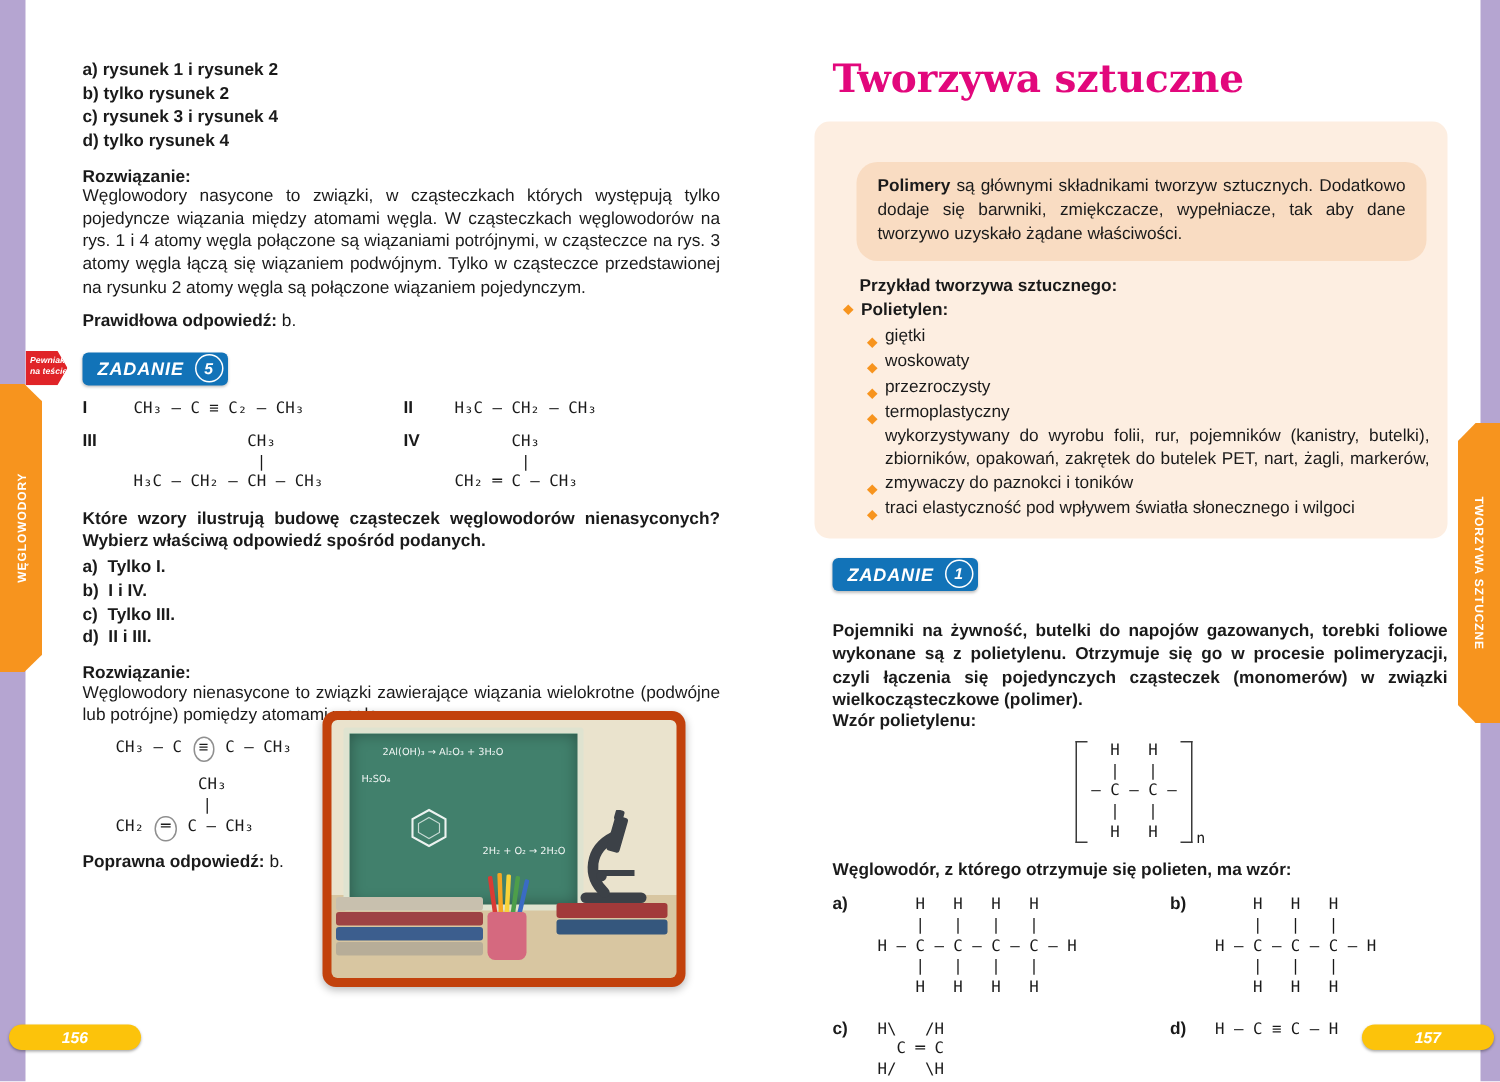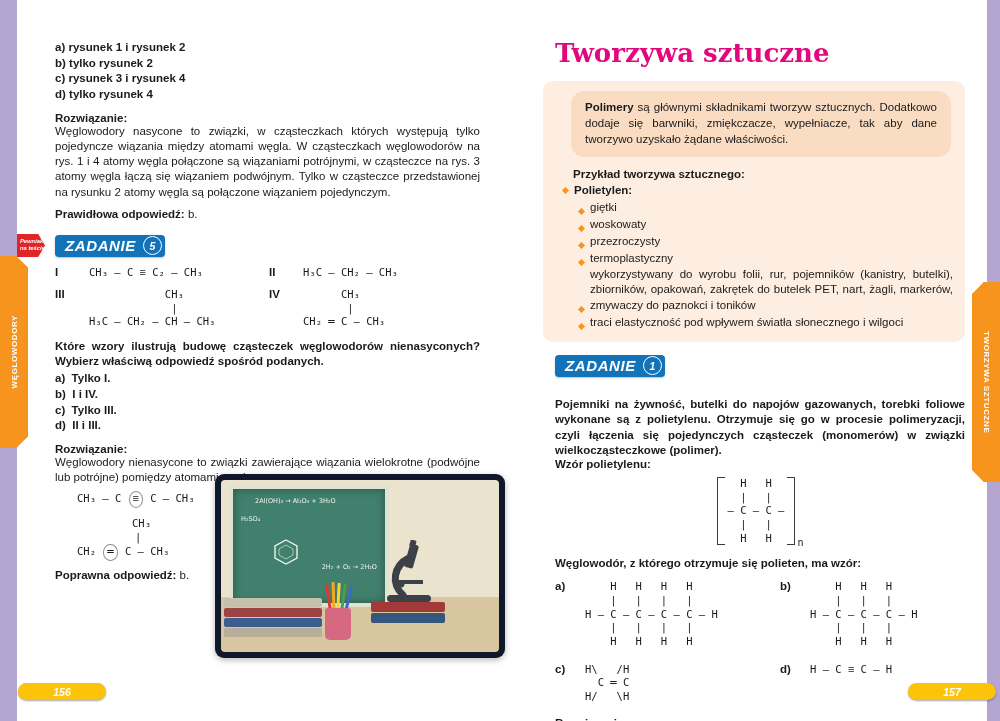--- a/index.html
+++ b/index.html
@@ -16,70 +16,70 @@
   .strip.r{right:0;width:13px;}
   .side-tab{position:absolute;background:#f7941e;display:flex;align-items:center;justify-content:center;
     box-shadow:0 1px 3px rgba(0,0,0,.25);}
   .side-tab.l{left:0;top:256px;width:28px;height:192px;clip-path:polygon(0 0,58% 0,100% 6%,100% 94%,58% 100%,0 100%);}
   .side-tab.r{right:0;top:282px;width:28px;height:200px;clip-path:polygon(42% 0,100% 0,100% 100%,42% 100%,0 94%,0 6%);}
   .vtext{writing-mode:vertical-rl;color:#fff;font-weight:bold;font-size:8px;letter-spacing:.6px;white-space:nowrap;}
   .vtext.up{transform:rotate(180deg);}
   .pagenum{position:absolute;top:683px;width:88px;height:17px;background:#fcc30b;border-radius:10px;
     color:#fff;font-weight:bold;font-style:italic;font-size:10.5px;display:flex;align-items:center;justify-content:center;
     box-shadow:0 1px 2px rgba(0,0,0,.35);}
-  .pagenum.l{left:18px;justify-content:center;}
+  .pagenum.l{left:6px;justify-content:center;}
   .pagenum.r{right:4px;}
   
   .page{position:absolute;}
   .page.left{left:55px;top:40px;width:425px;}
   .page.right{left:555px;top:38px;width:410px;}
   p{margin:0;}
   .just{text-align:justify;line-height:1.33;}
   .b{font-weight:bold;}
   .sec-head{font-weight:bold;margin-top:9px;}
   .opt-line{font-weight:bold;line-height:1.36;white-space:pre;}
   .answer-line{margin-top:8px;}
   
   .task-block{margin-top:15px;position:relative;}
   .flag{position:absolute;left:-38px;top:-1px;width:28px;height:23px;background:#e02428;
     clip-path:polygon(0 0,76% 0,100% 50%,76% 100%,0 100%);
     color:#fff;font-size:5.8px;font-style:italic;font-weight:bold;line-height:1.2;
     display:flex;flex-direction:column;align-items:flex-start;justify-content:center;padding-left:3px;box-sizing:border-box;}
   .zbadge{display:inline-flex;align-items:center;background:#1273b8;border-radius:4px;
     padding:2px 3px 2px 10px;gap:7px;height:22px;box-sizing:border-box;box-shadow:0 1px 2px rgba(0,0,0,.25);}
-  .zlabel{color:#fff;font-weight:bold;font-style:italic;font-size:15px;letter-spacing:.6px;}
+  .zlabel{color:#fff;font-weight:bold;font-style:italic;font-size:12px;letter-spacing:.6px;}
   .zcircle{width:17px;height:17px;border-radius:50%;background:#1273b8;border:1.8px solid #fff;
     color:#fff;font-weight:bold;font-style:italic;font-size:10.5px;display:flex;align-items:center;justify-content:center;}
   
   .mono{font-family:"DejaVu Sans Mono",monospace;font-size:10.5px;}
   pre.struct{margin:0;font-family:"DejaVu Sans Mono",monospace;font-size:10.5px;line-height:1.3;}
   .formula-grid{display:grid;grid-template-columns:34px 180px 34px auto;row-gap:10px;margin-top:9px;align-items:start;}
   .roman{font-weight:bold;font-size:11.5px;font-family:"Liberation Sans",sans-serif;}
   .sol-formulas{margin:6px 0 0 22px;line-height:1.35;}
   .oval{display:inline-block;border:1px solid #8f8f8f;border-radius:50%;padding:0 3px 1px;margin:0 1px;}
   .dline{font-family:"DejaVu Sans Mono",monospace;font-size:10.5px;line-height:1.3;}
   
   .title{font-family:"DejaVu Serif",serif;font-size:26px;font-weight:bold;color:#e2077c;margin:0;}
-  .peach{background:#fdeee1;border-radius:10px;margin:13px 0 0 -12px;padding:10px 12px 12px;width:422px;box-sizing:border-box;}
+  .peach{background:#fdeee1;border-radius:10px;margin:13px 0 0 -12px;padding:27px 12px 12px;width:422px;box-sizing:border-box;}
   .polybox{background:#f9dcc2;border-radius:14px;padding:9px 14px;margin:0 2px 0 16px;text-align:justify;line-height:1.38;}
   .example-head{font-weight:bold;margin:11px 0 2px 18px;}
   .bullet-row{display:flex;gap:6px;align-items:baseline;margin:1px 0 0 8px;line-height:1.4;}
   .props .bullet-row{margin-left:24px;align-items:flex-end;}
   .diamond{width:5px;height:5px;background:#f7941e;transform:rotate(45deg);flex:0 0 auto;position:relative;top:-1px;}
   .prop-text{flex:1;}
   .prop-text.just{text-align:justify;}
   .polymer{display:flex;justify-content:center;align-items:stretch;margin:7px 0 5px;}
   .bracket{width:7px;border:1.5px solid #3a3a3a;}
   .bracket.lb{border-right:none;margin-right:3px;}
   .bracket.rb{border-left:none;margin-left:3px;}
   .sub-n{align-self:flex-end;font-size:10px;margin:0 0 -3px 2px;font-family:"DejaVu Sans Mono",monospace;}
   .ans-grid{display:grid;grid-template-columns:30px 195px 30px auto;row-gap:14px;margin-top:11px;align-items:start;}
   .ans-label{font-weight:bold;font-size:11.5px;}
   
-  .photo{position:absolute;left:215px;top:474px;width:290px;height:184px;background:#0f172a;border-radius:9px;
+  .photo{position:absolute;left:215px;top:474px;width:242px;height:184px;background:#c2410c;border-radius:9px;
     padding:6px;box-sizing:border-box;box-shadow:0 2px 6px rgba(0,0,0,.28);}
   .photo-inner{position:relative;width:100%;height:100%;border-radius:4px;overflow:hidden;
     background:linear-gradient(#eae3cd 0 68%,#d8c6a1 68% 100%);}
   .board{position:absolute;left:8px;top:5px;width:152px;height:114px;background:#41806c;
     border:4px solid #dfe3d0;border-radius:2px;box-shadow:inset 0 0 10px rgba(0,0,0,.35);}
   .chalk{position:absolute;color:#fff;font-family:"DejaVu Sans",sans-serif;font-size:6.5px;opacity:.92;white-space:nowrap;}
   .books{position:absolute;left:3px;top:118px;width:98px;}
   .books div{height:9px;border-radius:2px;margin-bottom:1px;}
   .bk1{background:#c8c0ae;}
   .bk2{background:#9e4344;}

